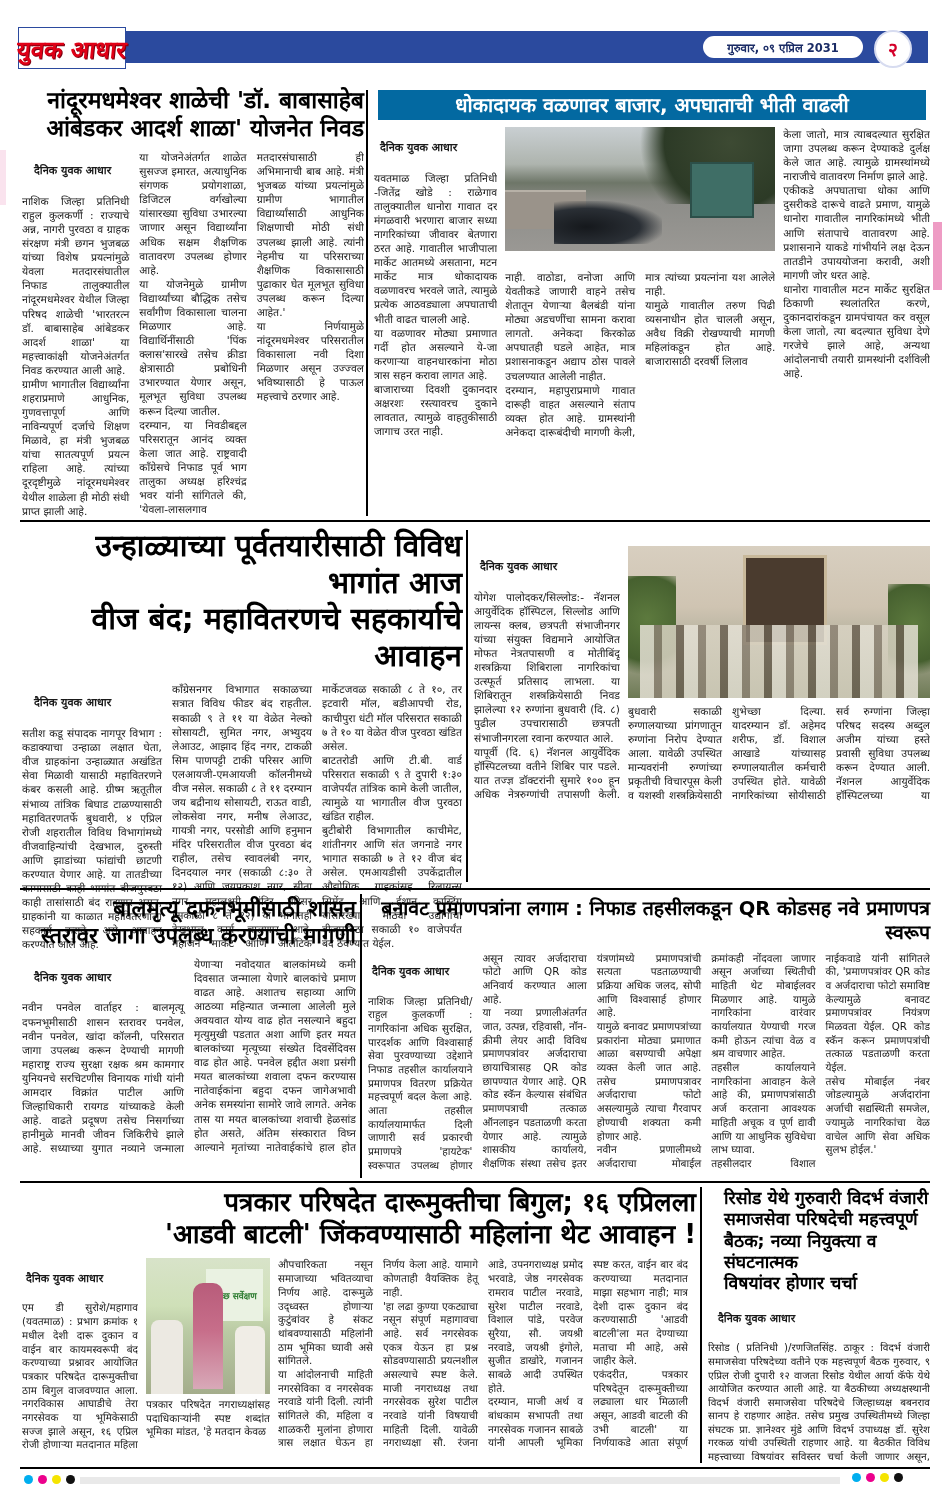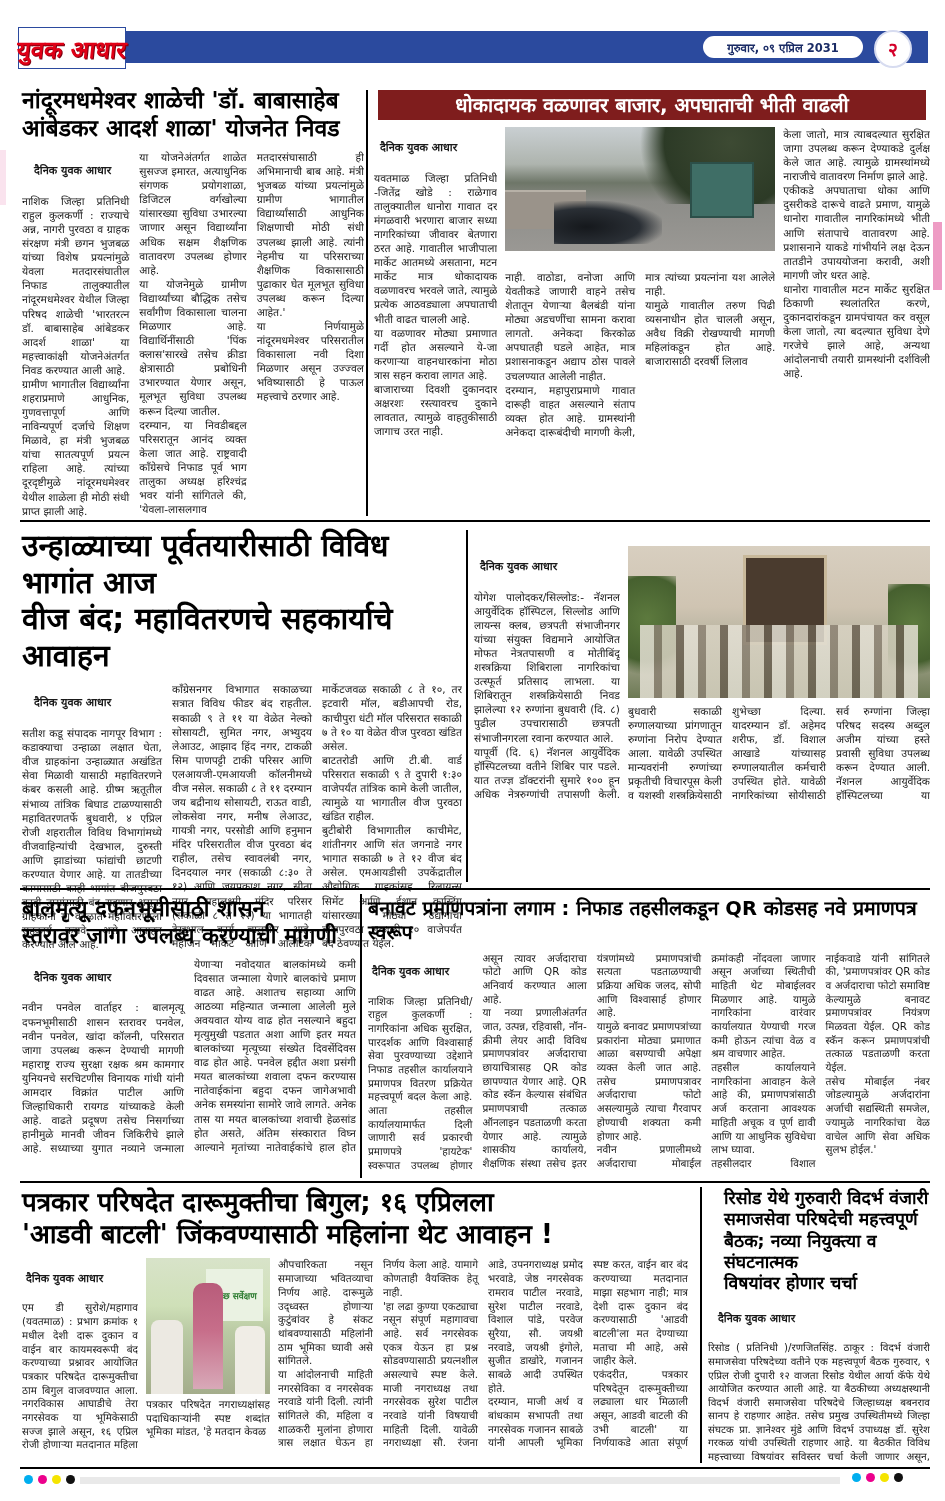--- a/index.html
+++ b/index.html
@@ -12,23 +12,23 @@
   .logo-text{font-size:24px;font-weight:bold;color:#e00016;transform:skewX(-6deg);
              text-shadow:1px 1px 0 #7a0010;white-space:nowrap;}
   .date-pill{position:absolute;left:703px;top:36px;width:160px;height:22px;background:#ffffff;
              border-radius:11px;display:flex;align-items:center;justify-content:center;
              font-size:11.5px;font-weight:bold;color:#1b2c66;}
   .page-circle{position:absolute;left:874px;top:30px;width:34px;height:34px;border-radius:50%;
                background:#ffffff;border:2px solid #d7dcf0;display:flex;align-items:center;
                justify-content:center;font-size:19px;font-weight:bold;color:#d4002a;}
   
   .art{position:absolute;}
-  .hl{font-weight:bold;color:#000;text-align:left;white-space:pre-line;line-height:1.22;}
+  .hl{font-weight:bold;color:#000;text-align:right;white-space:pre-line;line-height:1.22;}
   .hl-left{text-align:left;}
-  .subhead-bar{background:#7f1d1d;color:#ffffff;font-weight:bold;text-align:center;
+  .subhead-bar{background:#0369a1;color:#ffffff;font-weight:bold;text-align:center;
                font-size:20px;line-height:30px;height:30px;overflow:hidden;}
   .byline{font-weight:bold;font-size:11px;margin:0 0 1px 12px;}
   .body-text{font-size:10.6px;line-height:1.33;text-align:justify;white-space:pre-line;
              overflow:hidden;column-fill:auto;}
   .c2{column-count:2;column-gap:10px;}
   .c3{column-count:3;column-gap:10px;}
   .c4{column-count:4;column-gap:10px;}
   .c5{column-count:5;column-gap:10px;}
   .singlecol{column-count:1;}
   

